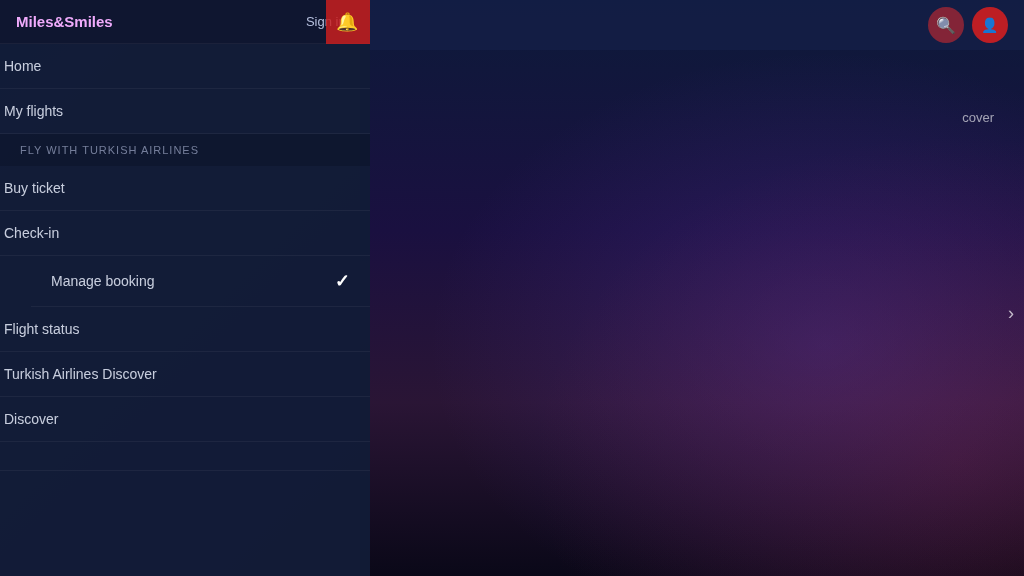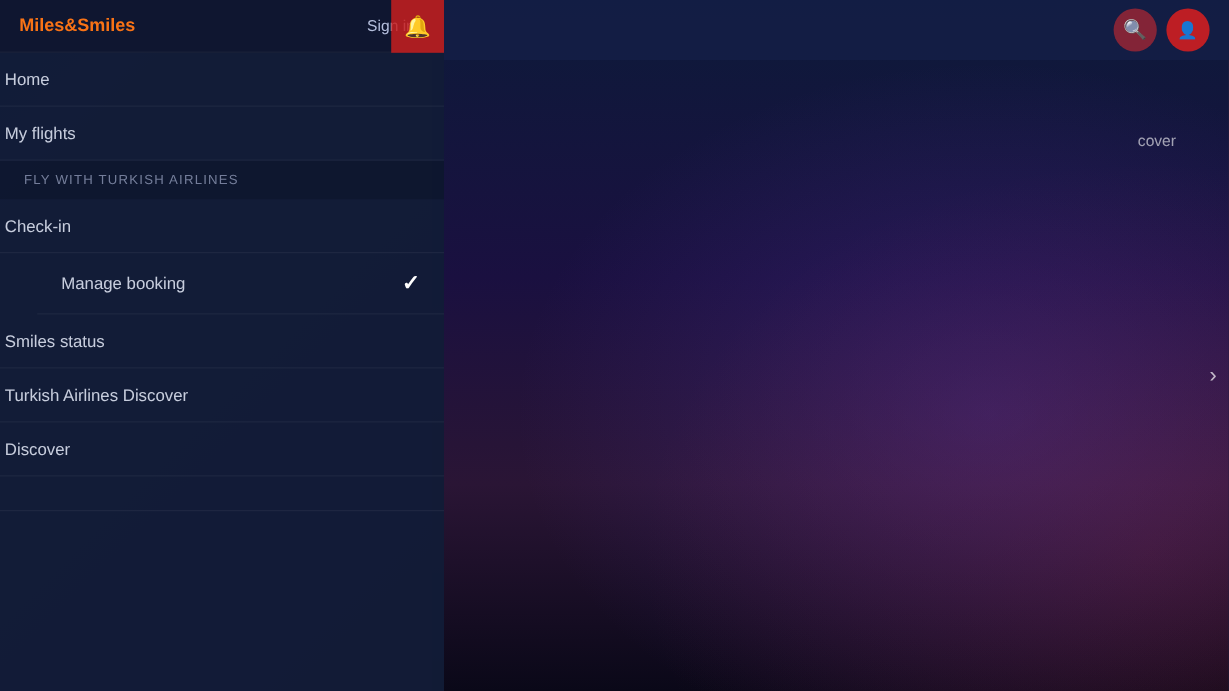--- a/index.html
+++ b/index.html
@@ -89,21 +89,21 @@
       display: flex;
       align-items: center;
       justify-content: center;
       color: white;
       font-size: 14px;
     }
 
     .discover-text {
       position: absolute;
       top: 60px;
-      right: 44px;
+      right: 30px;
       color: rgba(255,255,255,0.6);
       font-size: 13px;
     }
 
     .chevron-right {
       position: absolute;
       top: 50%;
       right: 10px;
       transform: translateY(-50%);
       color: rgba(255,255,255,0.7);
@@ -133,21 +133,21 @@
       display: flex;
       align-items: center;
       justify-content: space-between;
       padding: 12px 16px;
       background: rgba(15, 22, 48, 0.98);
       border-bottom: 1px solid rgba(255,255,255,0.05);
       min-height: 44px;
     }
 
     .drawer-title {
-      color: #f97316;
+      color: #f0abfc;
       font-size: 15px;
       font-weight: 600;
     }
 
     .sign-in-link {
       color: rgba(200, 210, 240, 0.9);
       font-size: 13px;
       display: flex;
       align-items: center;
       gap: 4px;
@@ -243,33 +243,36 @@
 
   <div class="menu-item">
     <span>My flights</span>
   </div>
 
 
   <div class="section-header">
     <span>FLY WITH TURKISH AIRLINES</span>
   </div>
 
+  <div class="menu-item">
+    <span>Buy ticket</span>
+  </div>
 
   <div class="menu-item">
     <span>Check-in</span>
   </div>
 
   <div class="manage-booking-row">
     <span>Manage booking</span>
     <span class="checkmark">✓</span>
   </div>
 
 
   <div class="menu-item">
-    <span>Smiles status</span>
+    <span>Flight status</span>
   </div>
 
   <div class="menu-item">
     <span>Turkish Airlines Discover</span>
   </div>
 
   <div class="menu-item">
     <span>Discover</span>
   </div>
 

